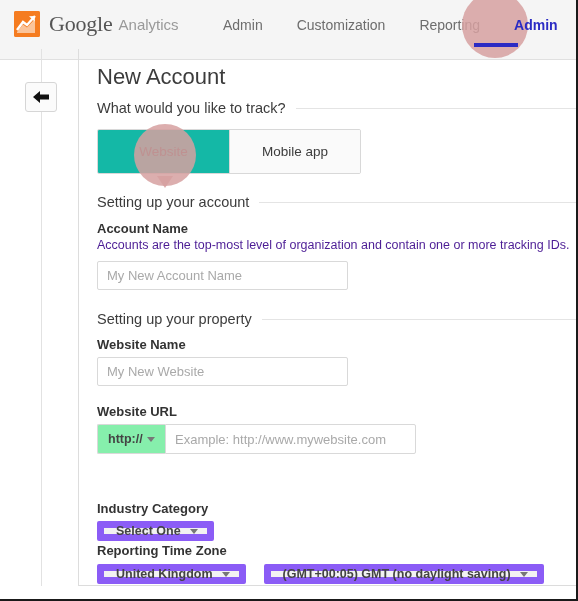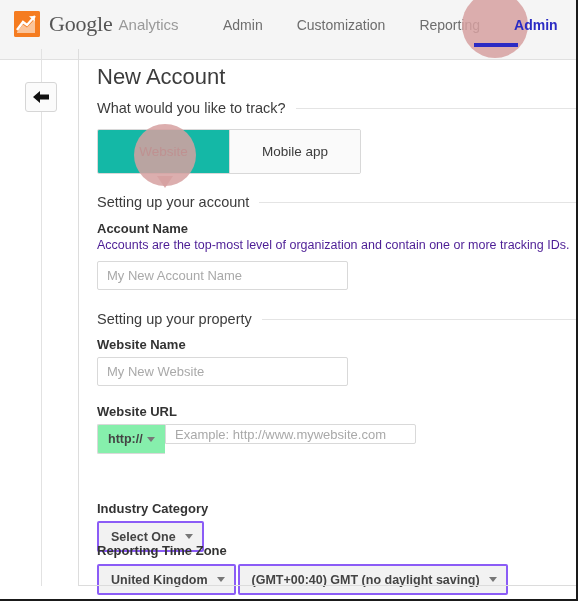--- a/index.html
+++ b/index.html
@@ -266,47 +266,47 @@
     gap: 4px;
     padding: 0 8px 0 10px;
     font-size: 12.5px;
     font-weight: bold;
     color: #444444;
     cursor: pointer;
     white-space: nowrap;
   }
   .url-field {
     width: 251px;
-    height: 20px;
+    height: 30px;
     border: 1px solid #d9d9d9;
     border-radius: 0 2px 2px 0;
     background: #ffffff;
     font-size: 13px;
     padding: 0 9px;
     color: #701a75;
     font-family: "Liberation Sans", sans-serif;
     outline: none;
   }
   .url-field::placeholder { color: #a9a9a9; }
 
   .ind-label { position: absolute; left: 18px; top: 452px; }
   .ind-row   { position: absolute; left: 18px; top: 472px; }
 
   .tz-label  { position: absolute; left: 18px; top: 494px; }
   .tz-row {
     position: absolute;
     left: 18px; top: 515px;
     display: flex;
-    gap: 2px;
+    gap: 18px;
   }
 
   .dd {
-    height: 31px;
+    height: 20px;
     background: #f2f2f2;
-    border: 2px solid #8b5cf6;
+    border: 7px solid #8b5cf6;
     border-radius: 2px;
     display: inline-flex;
     align-items: center;
     gap: 9px;
     padding: 0 9px 0 12px;
     font-size: 12.5px;
     font-weight: bold;
     color: #444444;
     cursor: pointer;
     white-space: nowrap;
@@ -419,21 +419,21 @@
       </div>
     </div>
 
     <div class="field-label tz-label">Reporting Time Zone</div>
     <div class="tz-row">
       <div class="dd">
         <span>United Kingdom</span>
         <span class="caret"></span>
       </div>
       <div class="dd">
-        <span>(GMT+00:40) GMT (no daylight saving)</span>
+        <span>(GMT+00:05) GMT (no daylight saving)</span>
         <span class="caret"></span>
       </div>
     </div>
 
   </div>
 
   <div class="hl-circle hl-website"></div>
   <div class="hl-website-tail"></div>
 
   <div class="bottom-rule"></div>

